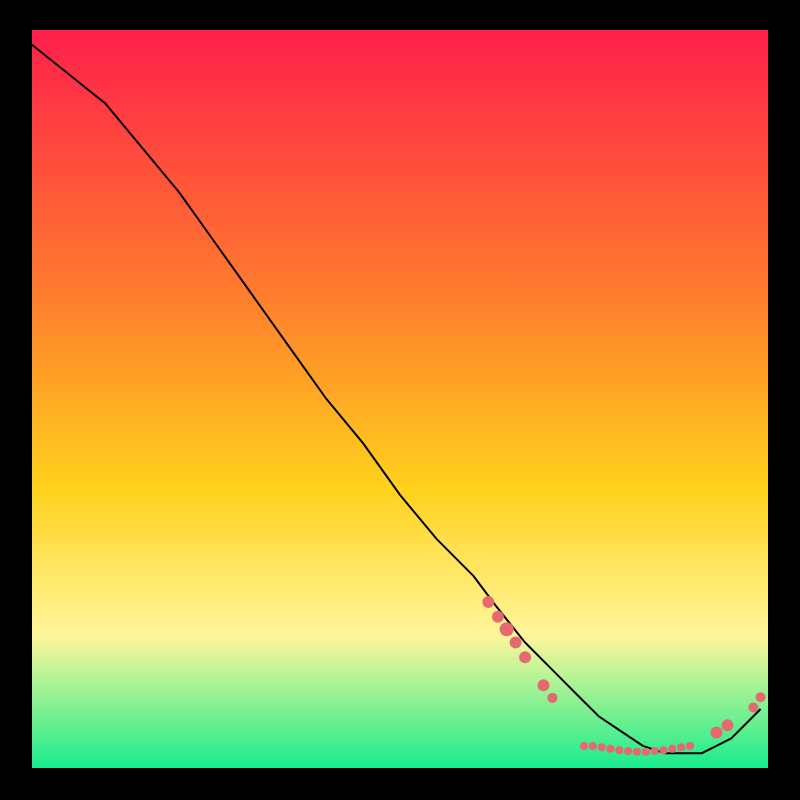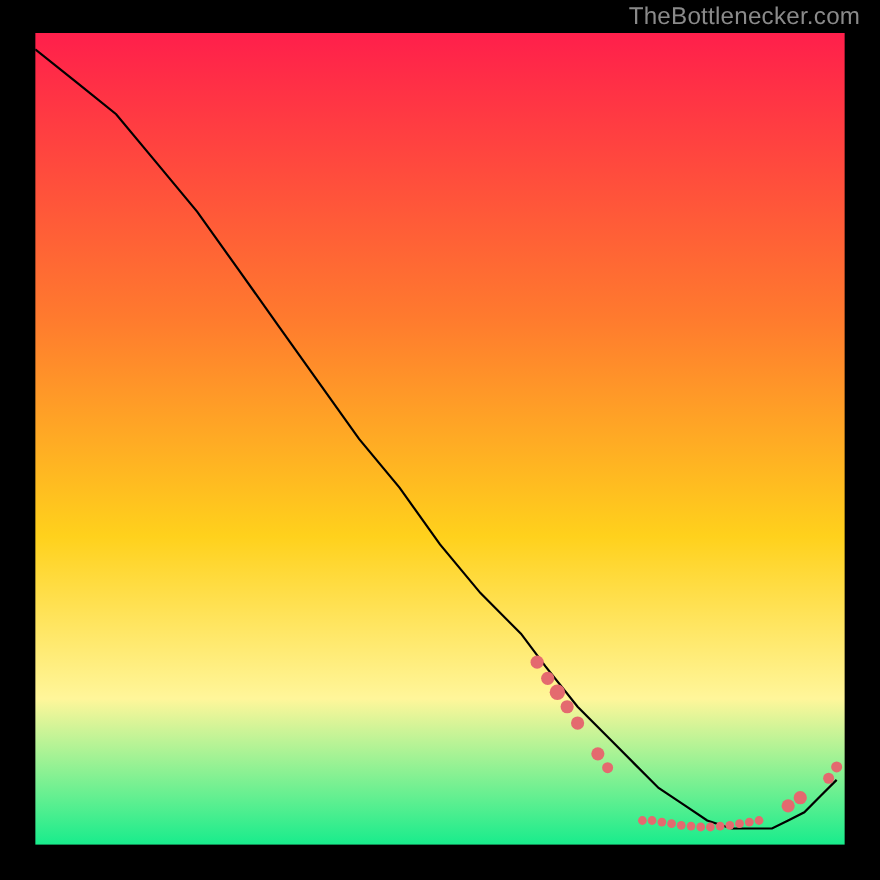--- a/index.html
+++ b/index.html
@@ -36,21 +36,20 @@
     background: #000;
   }
   svg {
     display: block;
   }
 </style>
 </head>
 <body>
 
 <div class="outer">
-  <div class="watermark">TheBottlenecker.com</div>
 
   <div class="plot-frame">
     <svg id="chart-svg" width="736" height="738" viewBox="0 0 736 738">
       <defs>
         <linearGradient id="bg-grad" x1="0" y1="0" x2="0" y2="1">
           <stop id="g0" offset="0%" stop-color="#ff1f4b"></stop>
           <stop id="g1" offset="35%" stop-color="#ff7a2e"></stop>
           <stop id="g2" offset="62%" stop-color="#ffd11c"></stop>
           <stop id="g3" offset="82%" stop-color="#fff69a"></stop>
           <stop id="g4" offset="100%" stop-color="#18ec8c"></stop>

